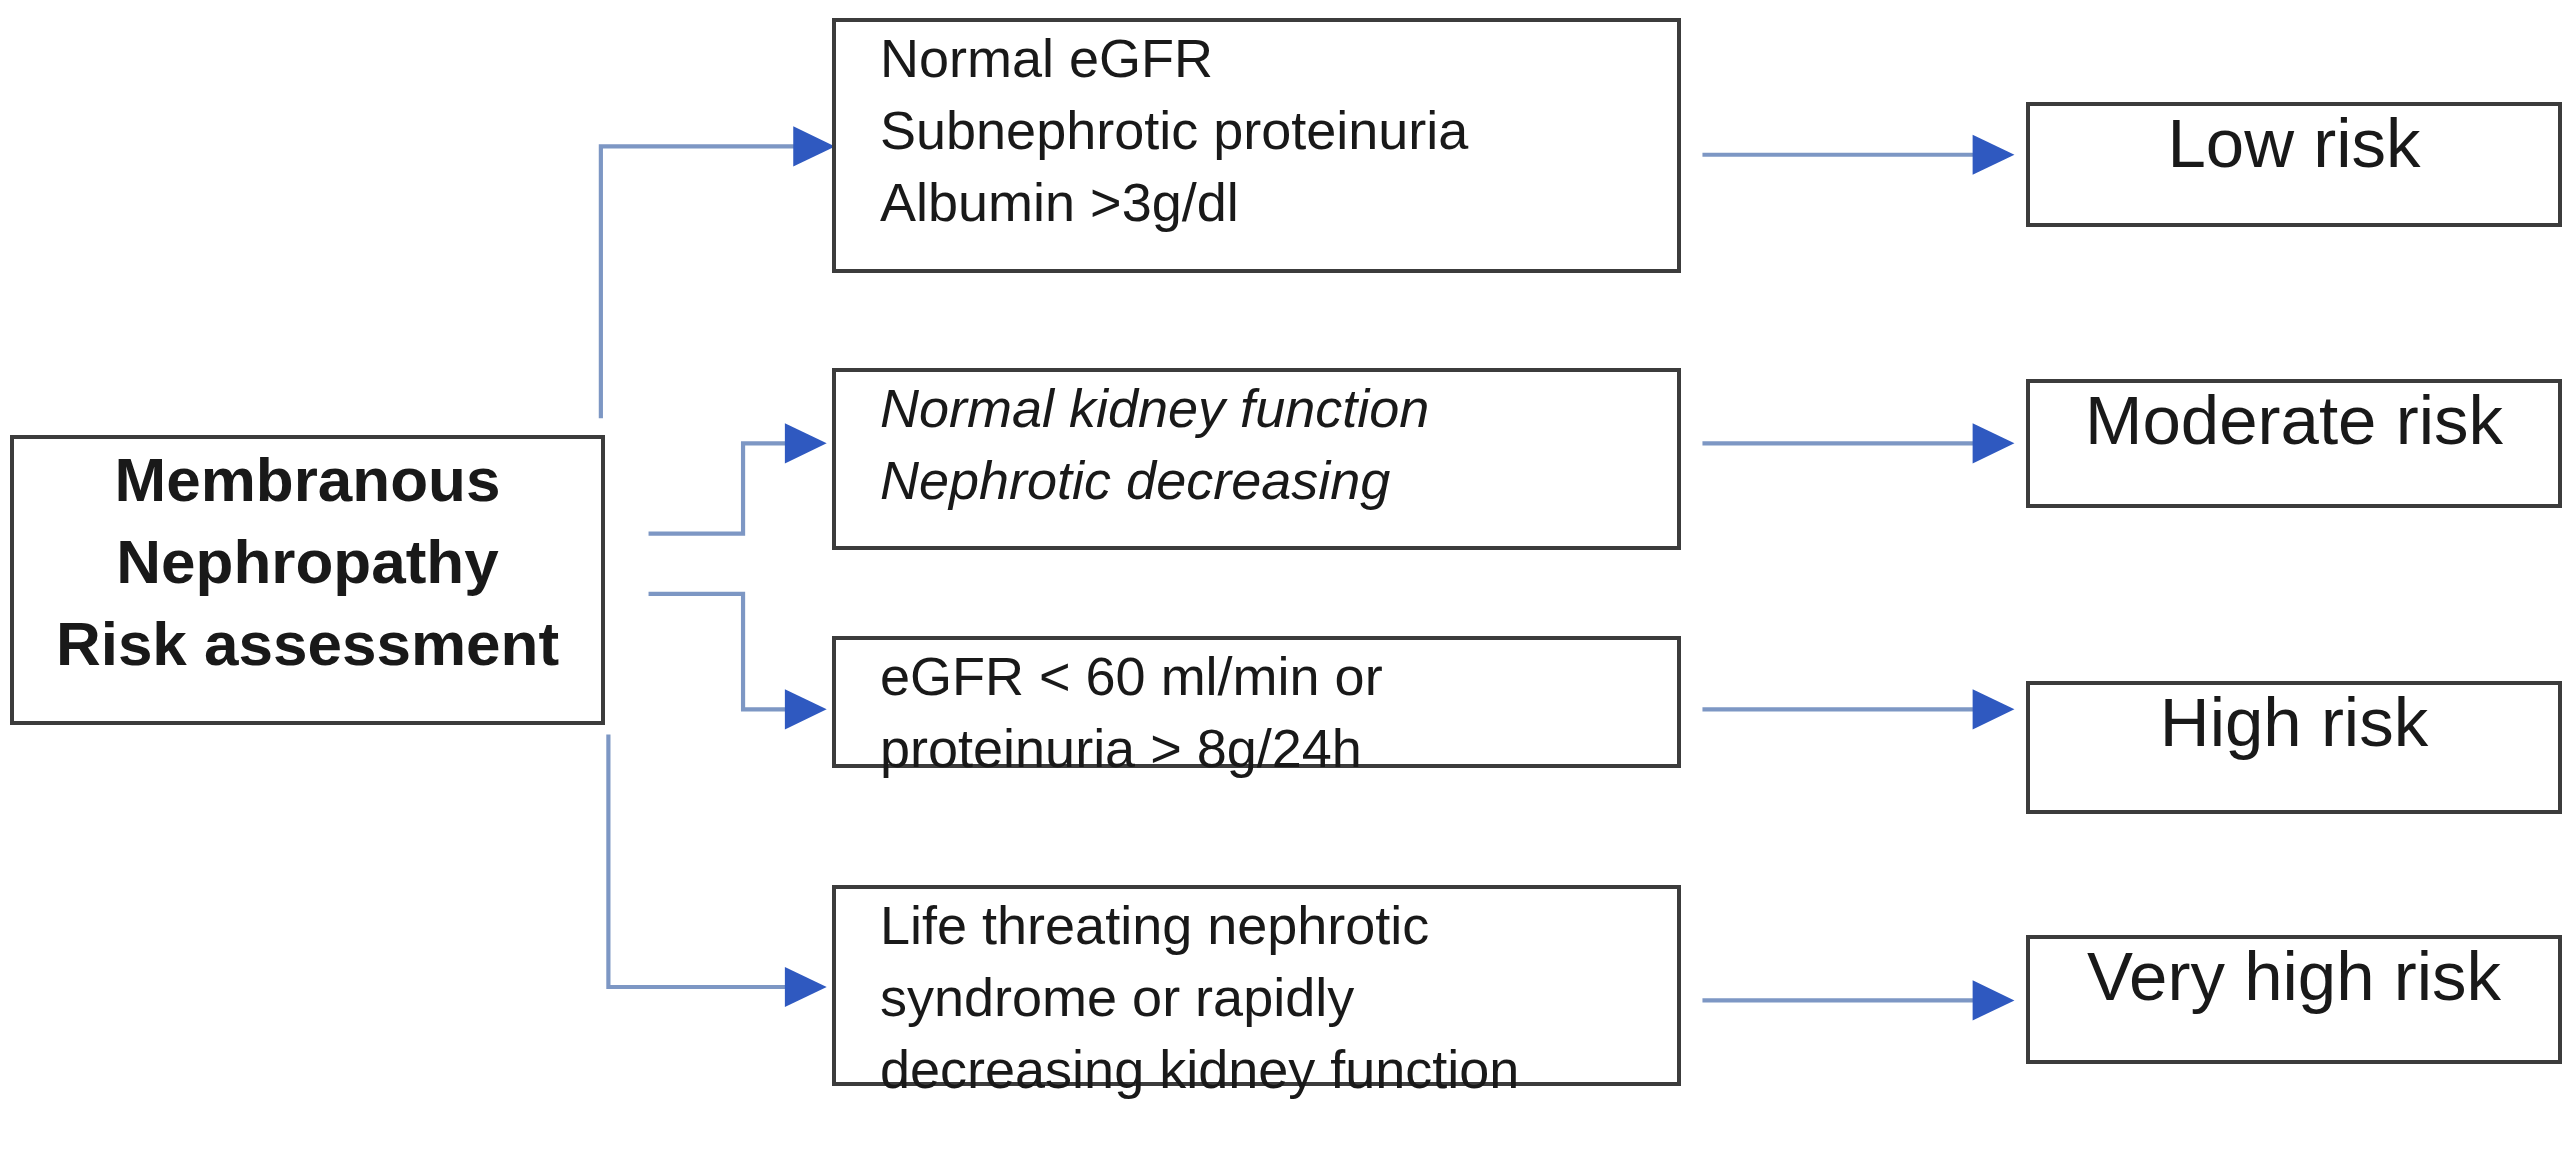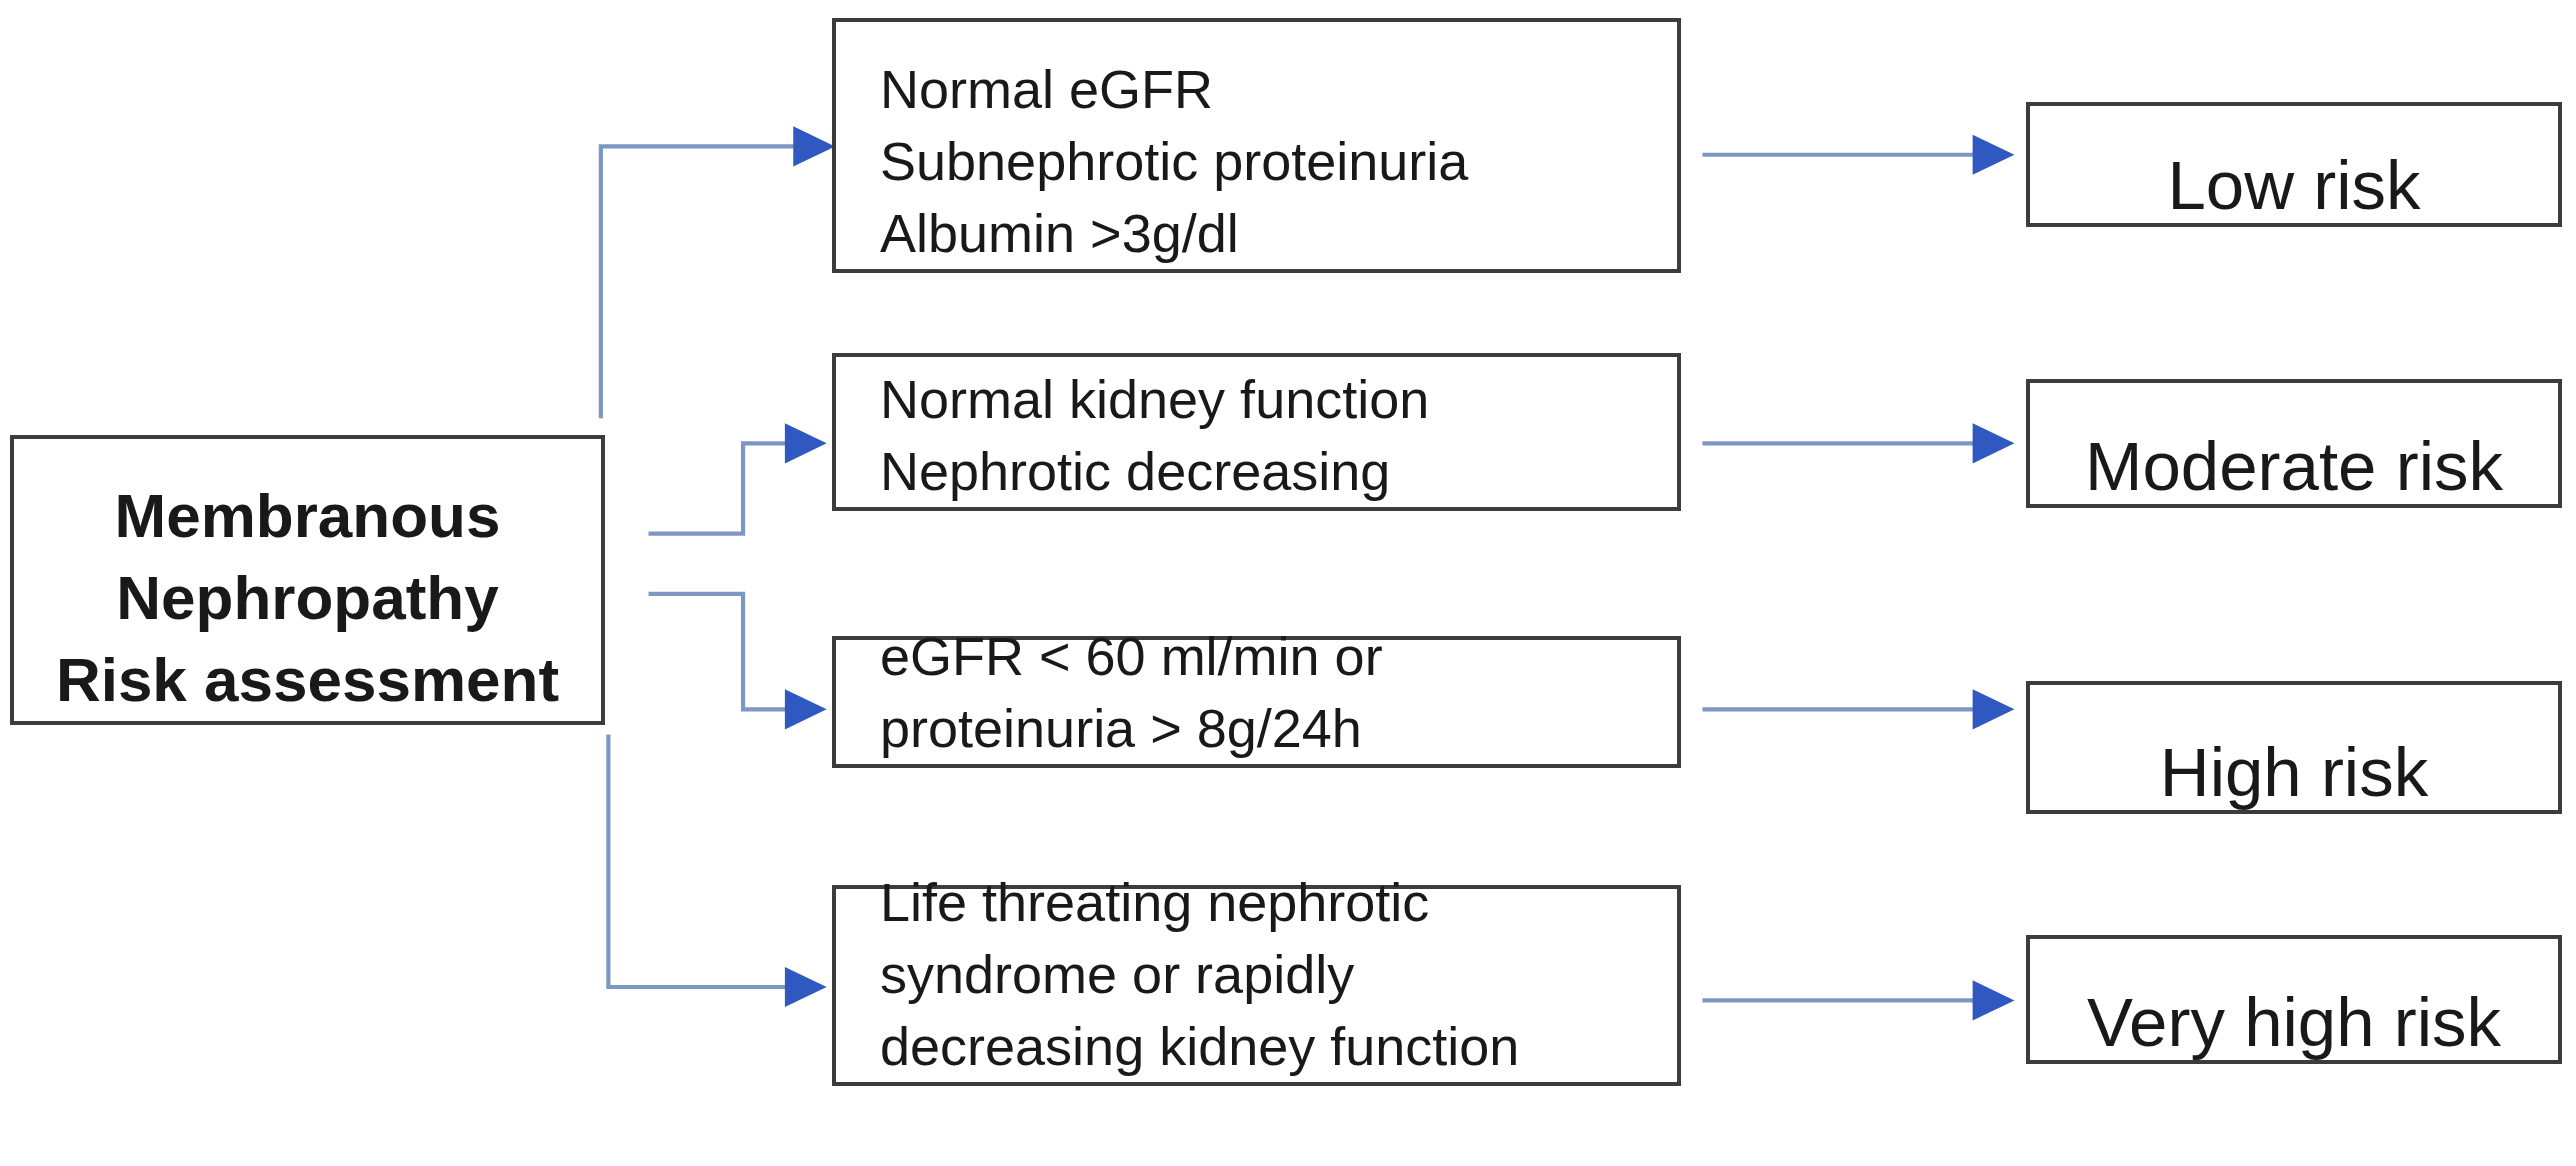--- a/index.html
+++ b/index.html
@@ -19,36 +19,36 @@
     overflow:hidden;
   }
   .connectors{
     position:absolute;left:0;top:0;width:2576px;height:1166px;
   }
   .box{
     position:absolute;
     background:var(--background);
     border:4.2px solid var(--box-border);
     box-sizing:border-box;
-    display:flex;flex-direction:column;justify-content:flex-end;
+    display:flex;flex-direction:column;justify-content:flex-start;
   }
   .box span{display:block;white-space:nowrap;}
   .source{
     left:10px;top:435px;width:595px;height:290px;
     align-items:center;text-align:center;
     font-weight:bold;font-size:62px;line-height:82px;
   }
   .criteria{
     left:832px;width:849px;
     padding-left:44px;
     font-size:54px;line-height:72px;
     text-align:left;
   }
   #criteria-1{top:18.4px;height:255px;}
-  #criteria-2{top:353px;height:158px;}
+  #criteria-2{top:368px;height:182px;font-style:italic;}
   #criteria-3{top:636px;height:132px;}
   #criteria-4{top:885px;height:201px;}
   .risk{
     left:2026px;width:536px;
     align-items:center;text-align:center;
     font-size:69px;line-height:75px;
   }
   #risk-1{top:102px;height:125px;}
   #risk-2{top:379px;height:129px;}
   #risk-3{top:681px;height:133px;}

